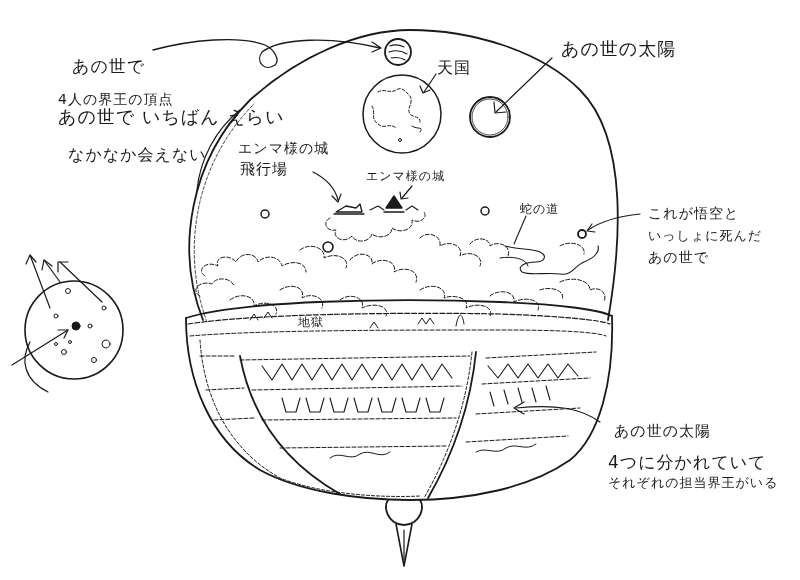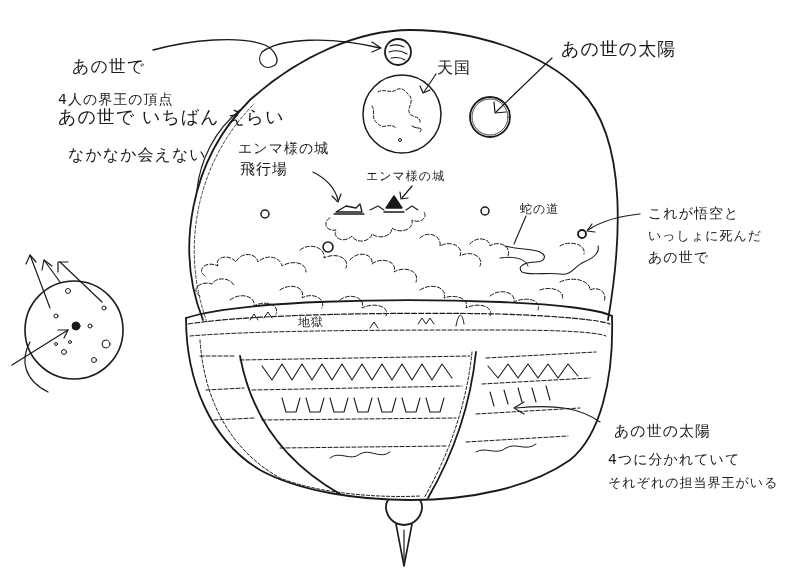--- a/index.html
+++ b/index.html
@@ -68,21 +68,21 @@
     .lbl-kaio3 {
       left: 648px; top: 249px; font-size: 14px;
     }
     .lbl-hell {
       left: 298px; top: 314px; font-size: 12px;
     }
     .lbl-universe {
       left: 614px; top: 422px; font-size: 15px;
     }
     .lbl-universe-desc1 {
-      left: 608px; top: 451px; font-size: 14px;
+      left: 608px; top: 451px; font-size: 17px;
     }
     .lbl-universe-desc2 {
       left: 608px; top: 474px; font-size: 13px;
     }
   </style>
 </head>
 <body>
 
 <svg class="sketch" viewBox="0 0 800 580" xmlns="http://www.w3.org/2000/svg" fill="none" stroke="#1a1a1a" stroke-linecap="round" stroke-linejoin="round">
 

